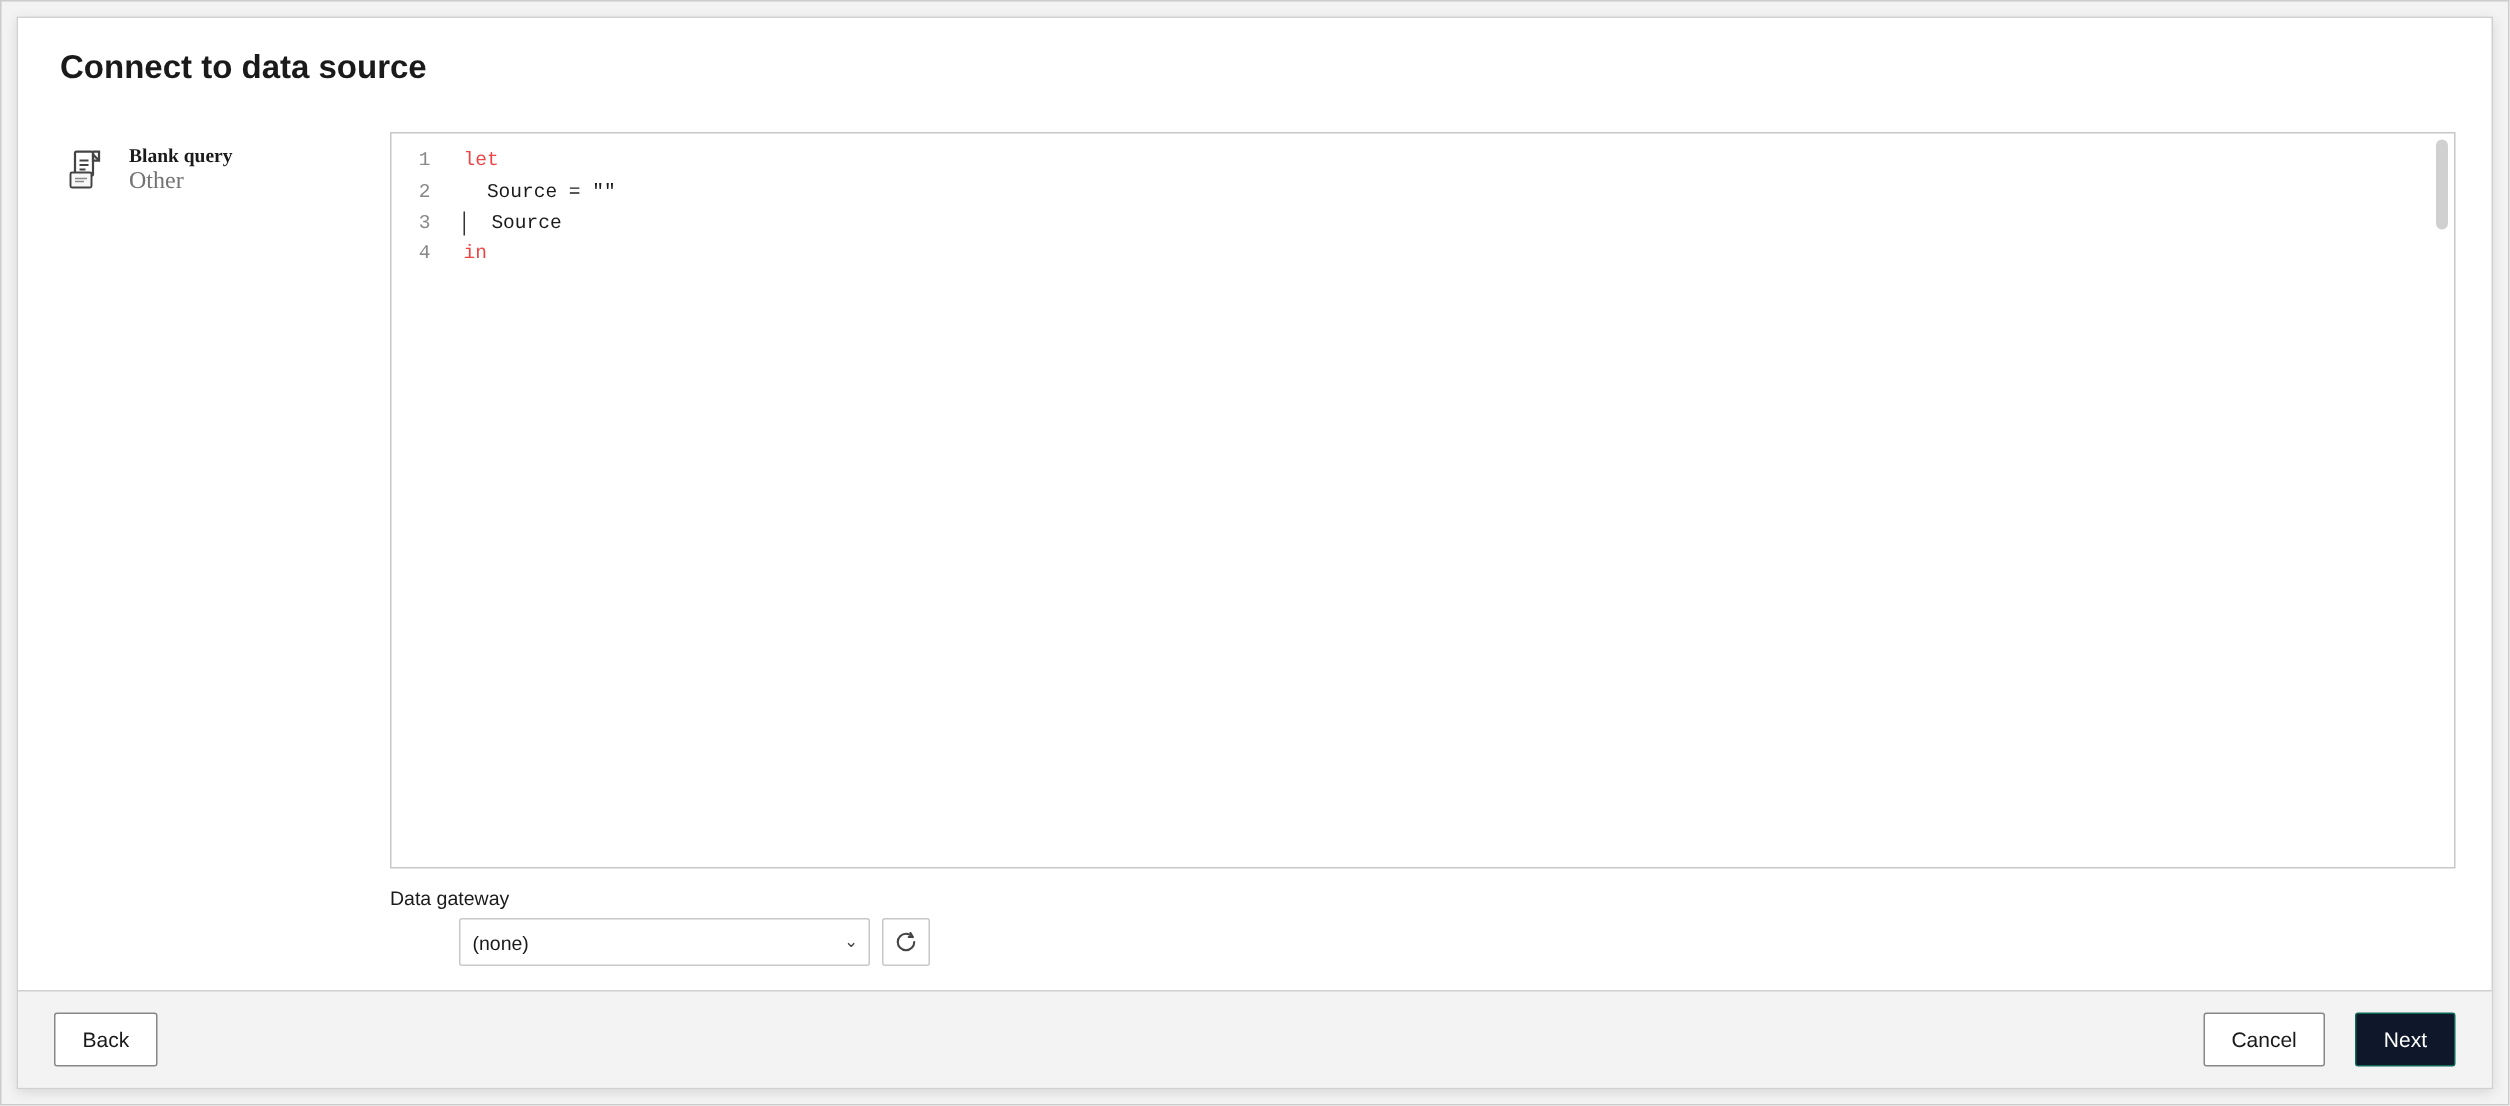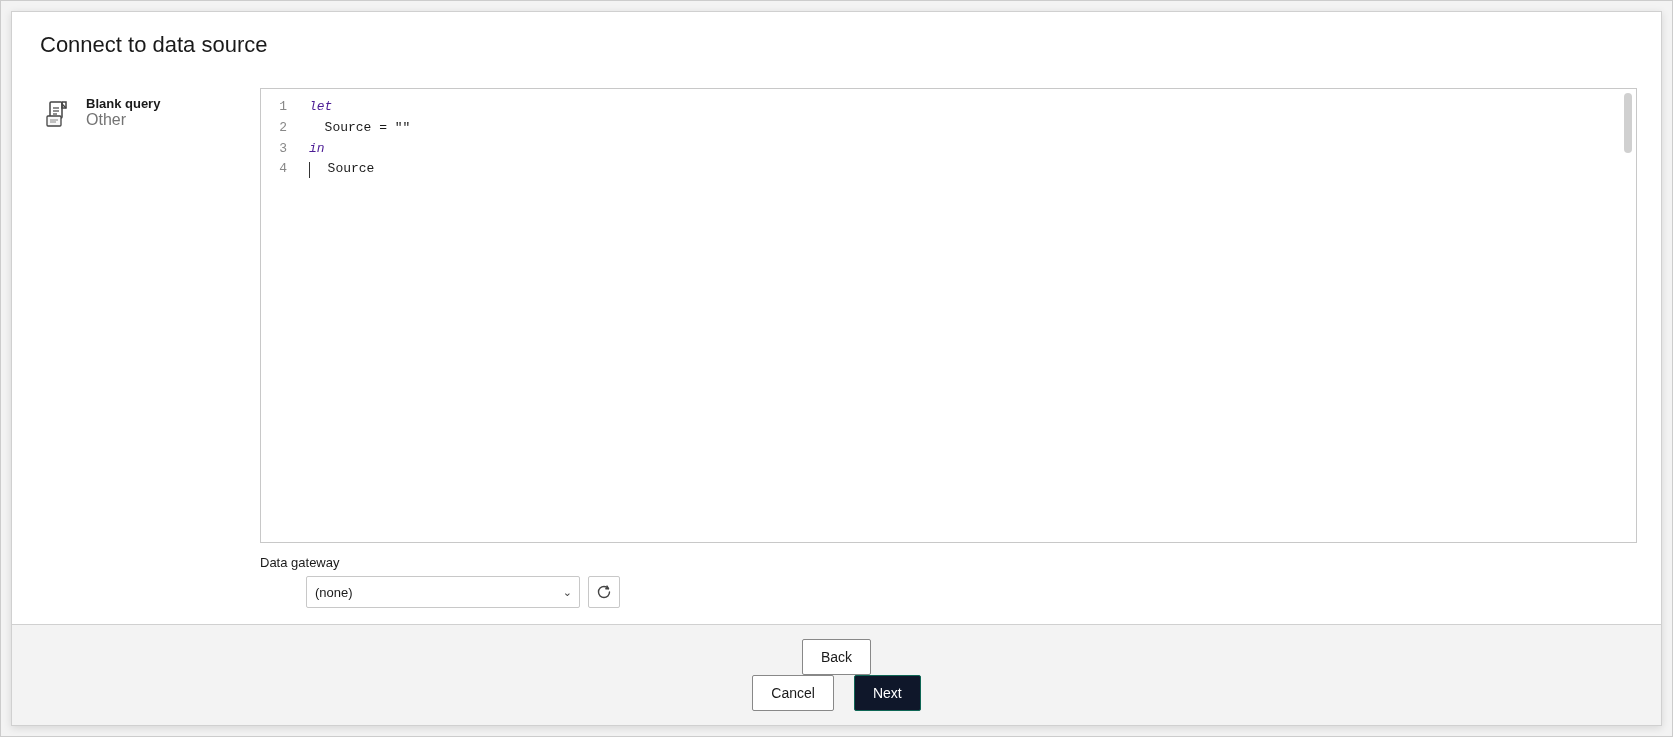--- a/index.html
+++ b/index.html
@@ -30,21 +30,21 @@
     }
 
     .dialog-header .get-data-label {
       font-size: 12px;
       color: #555;
       margin-bottom: 4px;
     }
 
     .dialog-header .page-title {
       font-size: 22px;
-      font-weight: 400;
+      font-weight: 700;
       color: #1a1a1a;
     }
 
     .dialog-body {
       display: flex;
       flex: 1;
       overflow: hidden;
       padding: 0 0 0 0;
     }
 
@@ -52,25 +52,25 @@
       width: 240px;
       padding: 16px 20px;
       flex-shrink: 0;
       display: flex;
       flex-direction: column;
       gap: 4px;
     }
 
     .sidebar-item {
       display: flex;
-      align-items: center;
       gap: 12px;
       padding: 8px 10px;
       border-radius: 4px;
       cursor: pointer;
+      font-family: Liberation Serif, serif;
     }
 
     .sidebar-icon {
       width: 32px;
       height: 32px;
       display: flex;
       align-items: center;
       justify-content: center;
       flex-shrink: 0;
     }
@@ -140,21 +140,21 @@
     .code-lines {
       padding: 8px 8px 8px 12px;
       line-height: 1.6;
       flex: 1;
     }
 
     .code-line {
       white-space: pre;
     }
 
-    .kw-blue { color: #4c1d95; font-style: italic; }
+    .kw-blue { color: #ef4444; }
     .kw-dark { color: #1a1a1a; }
 
     .cursor-line {
       display: flex;
       align-items: center;
     }
 
     .cursor {
       display: inline-block;
       width: 1px;
@@ -235,21 +235,20 @@
       color: #444;
     }
 
     .dialog-footer {
       display: flex;
       align-items: center;
       justify-content: space-between;
       padding: 14px 24px;
       background: #f3f3f3;
       border-top: 1px solid #d0d0d0;
-      flex-direction: column;
     }
 
     .footer-left {
       display: flex;
       gap: 8px;
     }
 
     .footer-right {
       display: flex;
       gap: 20px;
@@ -319,22 +318,22 @@
         <div class="code-editor-inner">
           <div class="line-numbers">
             <div>1</div>
             <div>2</div>
             <div>3</div>
             <div>4</div>
           </div>
           <div class="code-lines">
             <div class="code-line kw-blue">let</div>
             <div class="code-line kw-dark">  Source = ""</div>
+            <div class="code-line kw-dark cursor-line"><span class="cursor"></span>  Source</div>
             <div class="code-line kw-blue">in</div>
-            <div class="code-line kw-dark cursor-line"><span class="cursor"></span>  Source</div>
           </div>
         </div>
         <div class="scrollbar-corner"></div>
       </div>
 
       <div class="data-gateway-section">
         <label class="data-gateway-label">Data gateway</label>
         <div class="gateway-controls">
           <div class="gateway-select-wrapper">
             <select>

